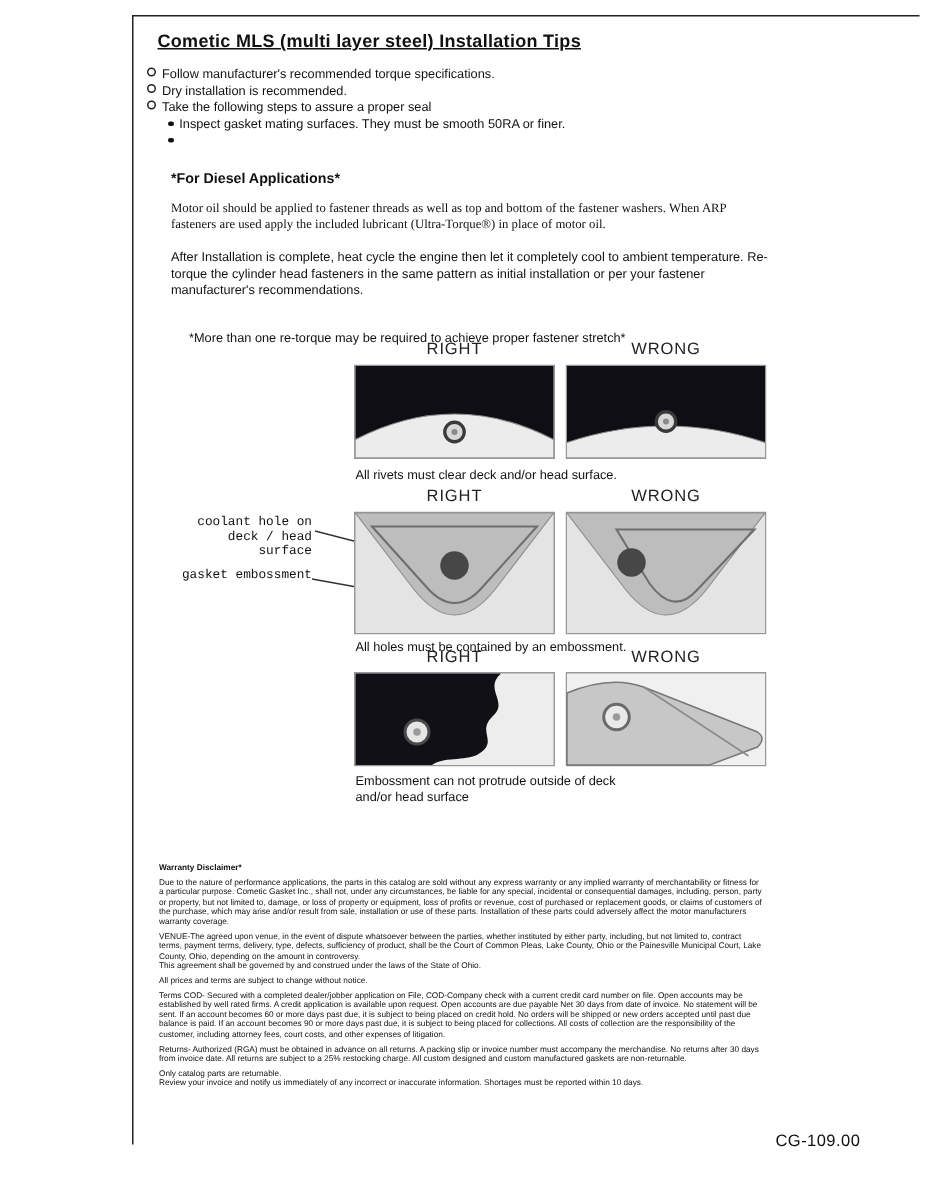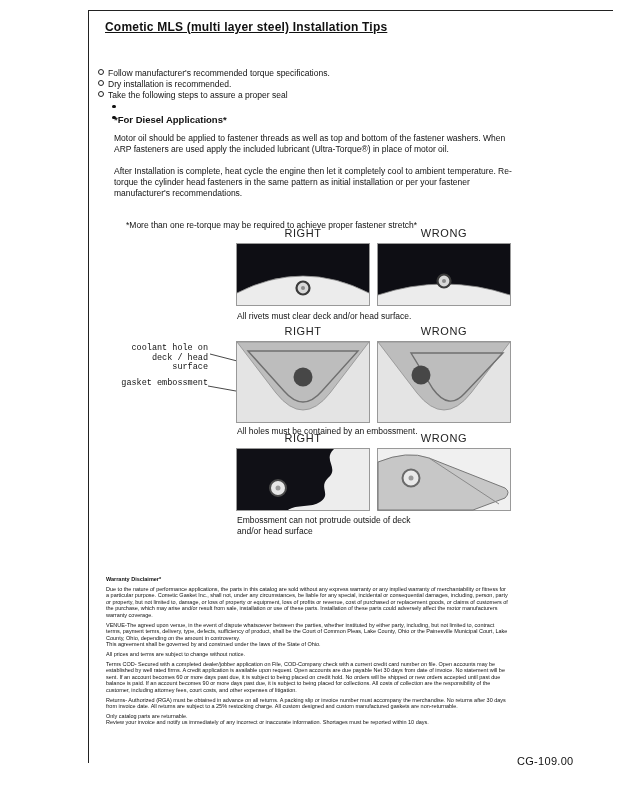--- a/index.html
+++ b/index.html
@@ -8,30 +8,30 @@
     font-family:"Liberation Sans","DejaVu Sans",sans-serif;color:#111;
   }
   .frame{
     position:absolute;left:88px;top:10px;width:524px;height:752px;
     border-top:1.2px solid #222;border-left:1.2px solid #222;
   }
   .title{
     position:absolute;left:105px;top:20px;margin:0;
     font-size:12px;font-weight:bold;text-decoration:underline;letter-spacing:0.2px;
   }
-  .tips{position:absolute;left:98px;top:44px;width:430px;font-size:8.5px;line-height:11px;margin-top:24px;}
+  .tips{position:absolute;left:98px;top:44px;width:430px;font-size:8.5px;line-height:11px;}
   .tip{white-space:nowrap;}
   .tip.sub{margin-left:14px;}
   .ring{display:inline-block;width:4px;height:4px;border:0.9px solid #222;border-radius:50%;
         margin-right:4px;vertical-align:1px;}
   .dot{display:inline-block;width:3.5px;height:3.5px;background:#111;border-radius:50%;
        margin-right:4px;vertical-align:1px;}
   .diesel-heading{position:absolute;left:114px;top:114px;margin:0;font-size:9.5px;font-weight:bold;}
   .para{position:absolute;left:114px;margin:0;width:398px;font-size:8.5px;line-height:11px;}
-  .p1{top:133px;}
+  .p1{top:133px;font-family:Liberation Serif, serif;}
   .p2{top:166px;}
   .note{position:absolute;left:114px;top:208px;margin:12px;font-size:8.5px;}
   .lbl{position:absolute;width:134px;text-align:center;font-size:11px;letter-spacing:0.6px;color:#222;}
   .c1{left:236px;} .c2{left:377px;}
   .rowlbl1{top:227px;} .rowlbl2{top:325px;} .rowlbl3{top:432px;}
   .dimg{position:absolute;line-height:0;}
   .i1l{left:236px;top:243px;} .i1r{left:377px;top:243px;}
   .i2l{left:236px;top:341px;} .i2r{left:377px;top:341px;}
   .i3l{left:236px;top:448px;} .i3r{left:377px;top:448px;}
   .cap{position:absolute;left:237px;font-size:8.5px;line-height:10.5px;color:#111;}
@@ -52,21 +52,21 @@
 <div>
 
   <div class="frame"></div>
 
   <h1 class="title">Cometic MLS (multi layer steel) Installation Tips</h1>
 
   <div class="tips">
     <div class="tip"><span class="ring"></span><span>Follow manufacturer's recommended torque specifications.</span></div>
     <div class="tip"><span class="ring"></span><span>Dry installation is recommended.</span></div>
     <div class="tip"><span class="ring"></span><span>Take the following steps to assure a proper seal</span></div>
-    <div class="tip sub"><span class="dot"></span></div>
+    <div class="tip sub"><span class="dot"></span><span>Inspect gasket mating surfaces.  They must be smooth 50RA or finer.</span></div>
     <div class="tip sub"><span class="dot"></span></div>
   </div>
 
   <h2 class="diesel-heading">*For Diesel Applications*</h2>
   <p class="para p1">Motor oil should be applied to fastener threads as well as top and bottom of the fastener washers. When ARP fasteners are used apply the included lubricant (Ultra-Torque®) in place of motor oil.</p>
   <p class="para p2">After Installation is complete, heat cycle the engine then let it completely cool to ambient temperature. Re-torque the cylinder head fasteners in the same pattern as initial installation or per your fastener manufacturer's recommendations.</p>
   <p class="note">*More than one re-torque may be required to achieve proper fastener stretch*</p>
 
   <div class="lbl c1 rowlbl1">RIGHT</div>
   <div class="lbl c2 rowlbl1">WRONG</div>

